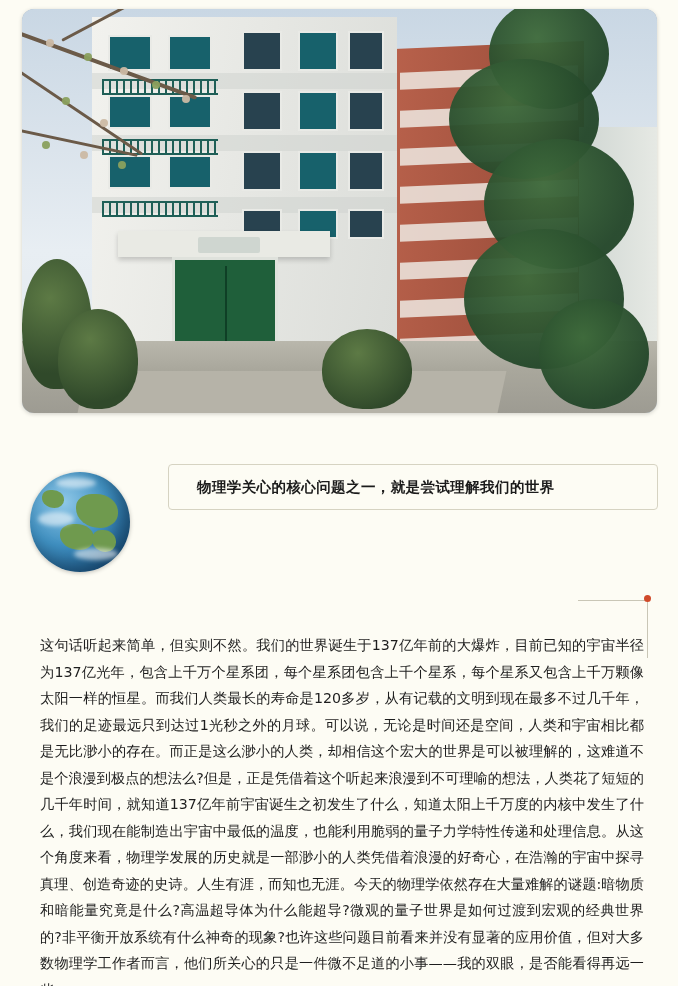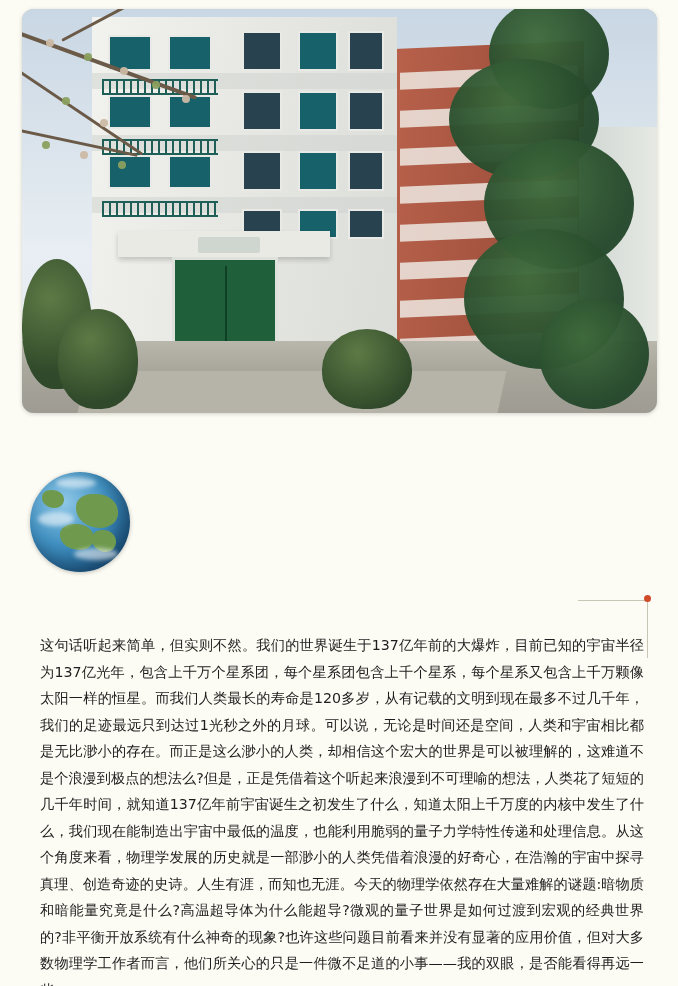--- a/index.html
+++ b/index.html
@@ -361,20 +361,23 @@
   <div class="title-row">
     <div class="globe">
       <div class="land" style="left:46px; top:22px; width:42px; height:34px;"></div>
       <div class="land" style="left:30px; top:52px; width:34px; height:26px;"></div>
       <div class="land" style="left:62px; top:58px; width:24px; height:22px;"></div>
       <div class="land" style="left:12px; top:18px; width:22px; height:18px;"></div>
       <div class="cloud" style="left:8px;  top:40px; width:36px; height:14px;"></div>
       <div class="cloud" style="left:44px; top:76px; width:44px; height:12px;"></div>
       <div class="cloud" style="left:26px; top:6px;  width:40px; height:10px;"></div>
     </div>
+    <div class="title-box">
+      <div class="title-text">物理学关心的核心问题之一，就是尝试理解我们的世界</div>
+    </div>
   </div>
 
   <div class="marker">
     <div class="hline"></div>
     <div class="vline"></div>
     <div class="dot"></div>
   </div>
 
   <div class="body-wrap">
     <div class="body-text">这句话听起来简单，但实则不然。我们的世界诞生于137亿年前的大爆炸，目前已知的宇宙半径为137亿光年，包含上千万个星系团，每个星系团包含上千个星系，每个星系又包含上千万颗像太阳一样的恒星。而我们人类最长的寿命是120多岁，从有记载的文明到现在最多不过几千年，我们的足迹最远只到达过1光秒之外的月球。可以说，无论是时间还是空间，人类和宇宙相比都是无比渺小的存在。而正是这么渺小的人类，却相信这个宏大的世界是可以被理解的，这难道不是个浪漫到极点的想法么?但是，正是凭借着这个听起来浪漫到不可理喻的想法，人类花了短短的几千年时间，就知道137亿年前宇宙诞生之初发生了什么，知道太阳上千万度的内核中发生了什么，我们现在能制造出宇宙中最低的温度，也能利用脆弱的量子力学特性传递和处理信息。从这个角度来看，物理学发展的历史就是一部渺小的人类凭借着浪漫的好奇心，在浩瀚的宇宙中探寻真理、创造奇迹的史诗。人生有涯，而知也无涯。今天的物理学依然存在大量难解的谜题:暗物质和暗能量究竟是什么?高温超导体为什么能超导?微观的量子世界是如何过渡到宏观的经典世界的?非平衡开放系统有什么神奇的现象?也许这些问题目前看来并没有显著的应用价值，但对大多数物理学工作者而言，他们所关心的只是一件微不足道的小事——我的双眼，是否能看得再远一些。</div>

